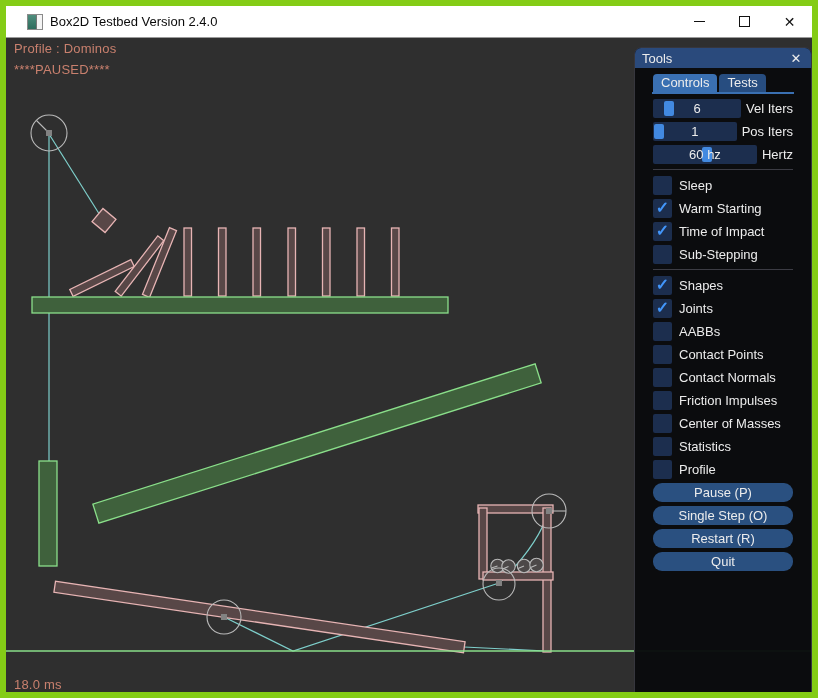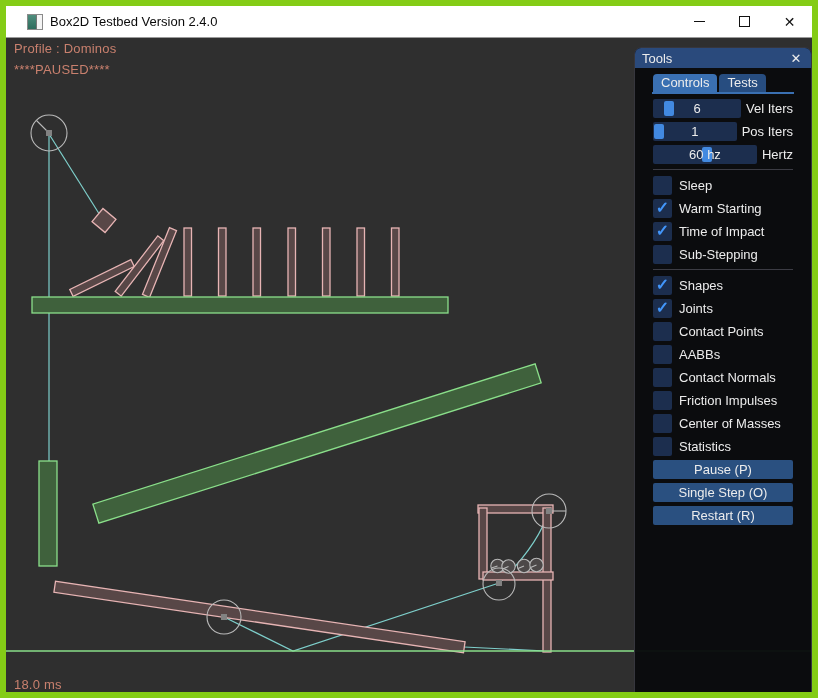--- a/index.html
+++ b/index.html
@@ -62,21 +62,21 @@
   .grab{position:absolute;top:2px;width:10px;height:15px;background:var(--slider-grab);border-radius:2px;}
   .slider-value{position:absolute;left:0;top:0;width:100%;height:100%;display:flex;align-items:center;justify-content:center;}
   .slider-label{margin-left:5px;white-space:nowrap;}
   .sep{height:1px;background:var(--separator);margin:5px 0 6px 0;}
   .cb-row{display:flex;align-items:center;margin-bottom:4px;height:19px;}
   .cb-box{width:19px;height:19px;background:var(--frame-bg);border-radius:2px;display:flex;align-items:center;justify-content:center;}
   .check{display:none;color:var(--accent);font-size:16px;font-weight:bold;line-height:1;transform:translateY(-1px);}
   .cb-row[data-checked="true"] .check{display:block;}
   .cb-label{margin-left:7px;white-space:nowrap;}
   .btn{
-    height:19px;margin-bottom:4px;background:var(--button-bg);border-radius:2px;
+    height:19px;margin-bottom:4px;background:var(--button-bg);border-radius:9px;
     display:flex;align-items:center;justify-content:center;
   }
 </style>
 </head>
 <body>
 
 <div class="window">
 
   <div class="titlebar">
     <span class="app-icon">
@@ -238,41 +238,46 @@
         <span class="cb-label">Shapes</span>
       </div>
       <div class="cb-row" data-checked="true">
         <span class="cb-box">
             <span class="check">✓</span>
           </span>
         <span class="cb-label">Joints</span>
       </div>
       <div class="cb-row" data-checked="false">
         <span class="cb-box"></span>
+        <span class="cb-label">AABBs</span>
+      </div>
+      <div class="cb-row" data-checked="false">
+        <span class="cb-box"></span>
         <span class="cb-label">Contact Points</span>
       </div>
       <div class="cb-row" data-checked="false">
         <span class="cb-box"></span>
-        <span class="cb-label">AABBs</span>
-      </div>
-      <div class="cb-row" data-checked="false">
-        <span class="cb-box"></span>
         <span class="cb-label">Contact Normals</span>
       </div>
       <div class="cb-row" data-checked="false">
         <span class="cb-box"></span>
         <span class="cb-label">Friction Impulses</span>
       </div>
       <div class="cb-row" data-checked="false">
         <span class="cb-box"></span>
         <span class="cb-label">Center of Masses</span>
       </div>
       <div class="cb-row" data-checked="false">
         <span class="cb-box"></span>
         <span class="cb-label">Statistics</span>
+      </div>
+      <div class="cb-row" data-checked="false">
+        <span class="cb-box"></span>
+        <span class="cb-label">Profile</span>
       </div>
 
       <div class="btn">Pause (P)</div>
       <div class="btn">Single Step (O)</div>
       <div class="btn">Restart (R)</div>
+      <div class="btn">Quit</div>
     </div>
   </div>
 </div>
 
 </body></html>

